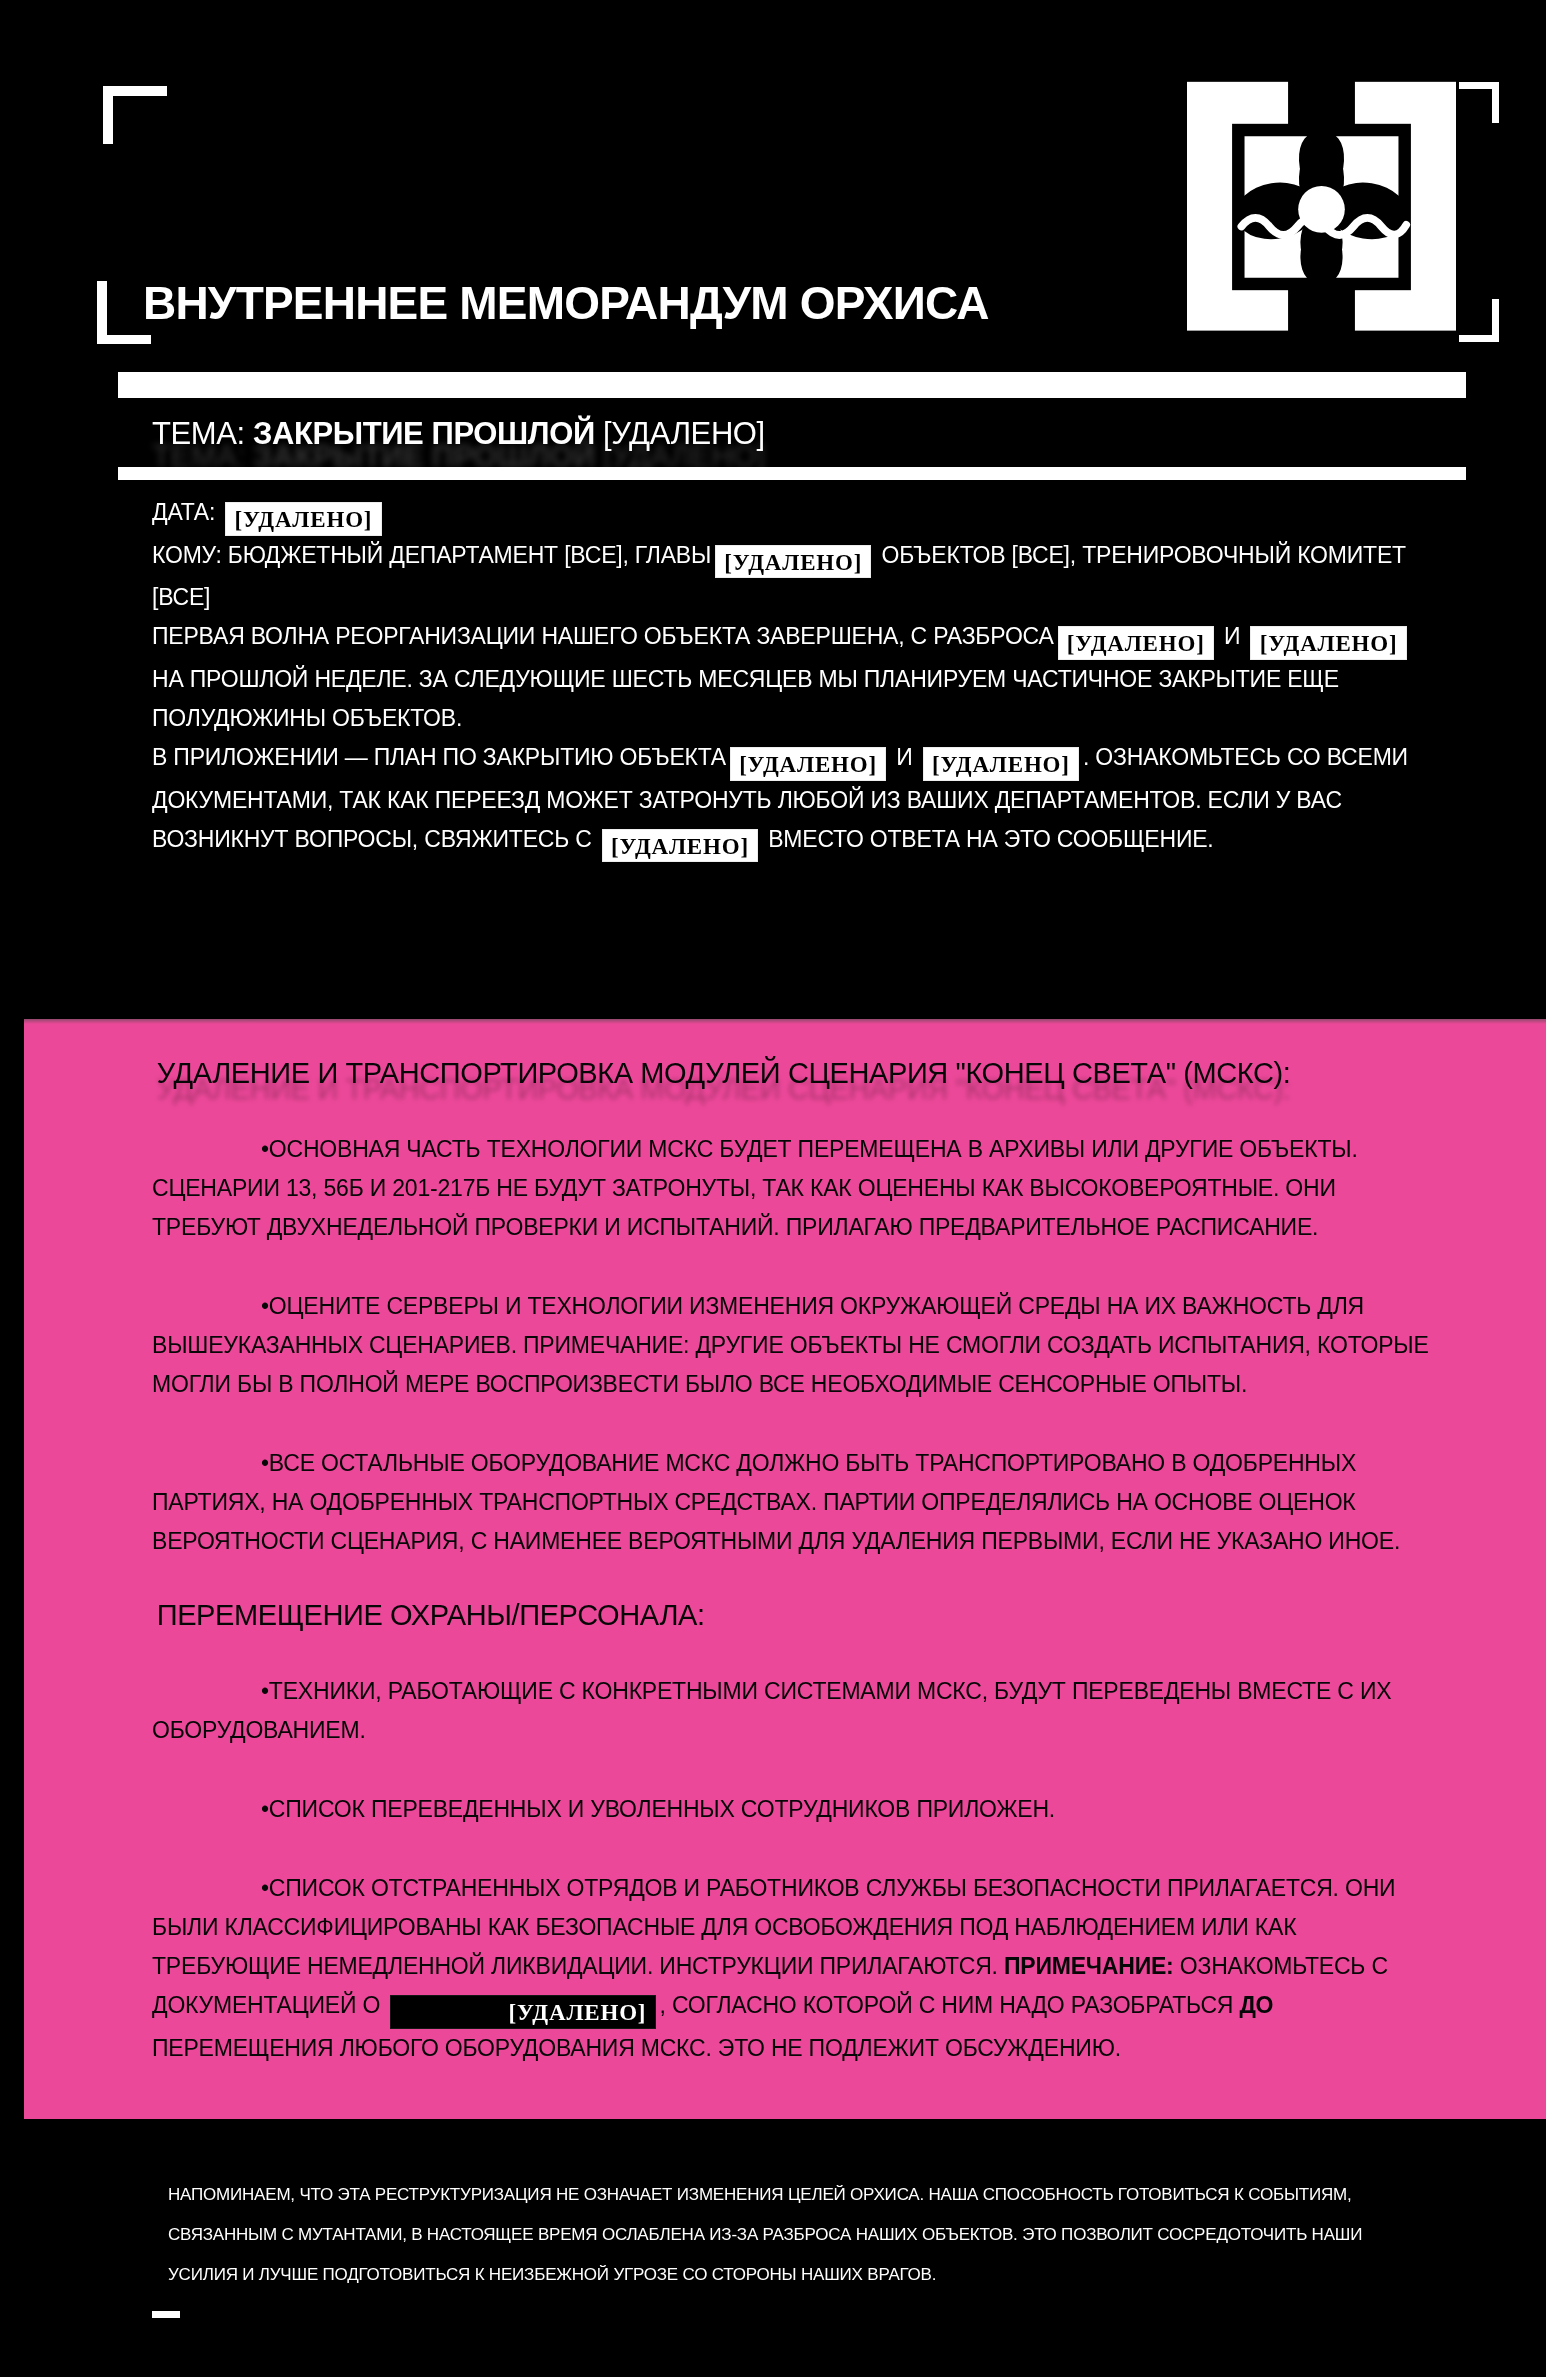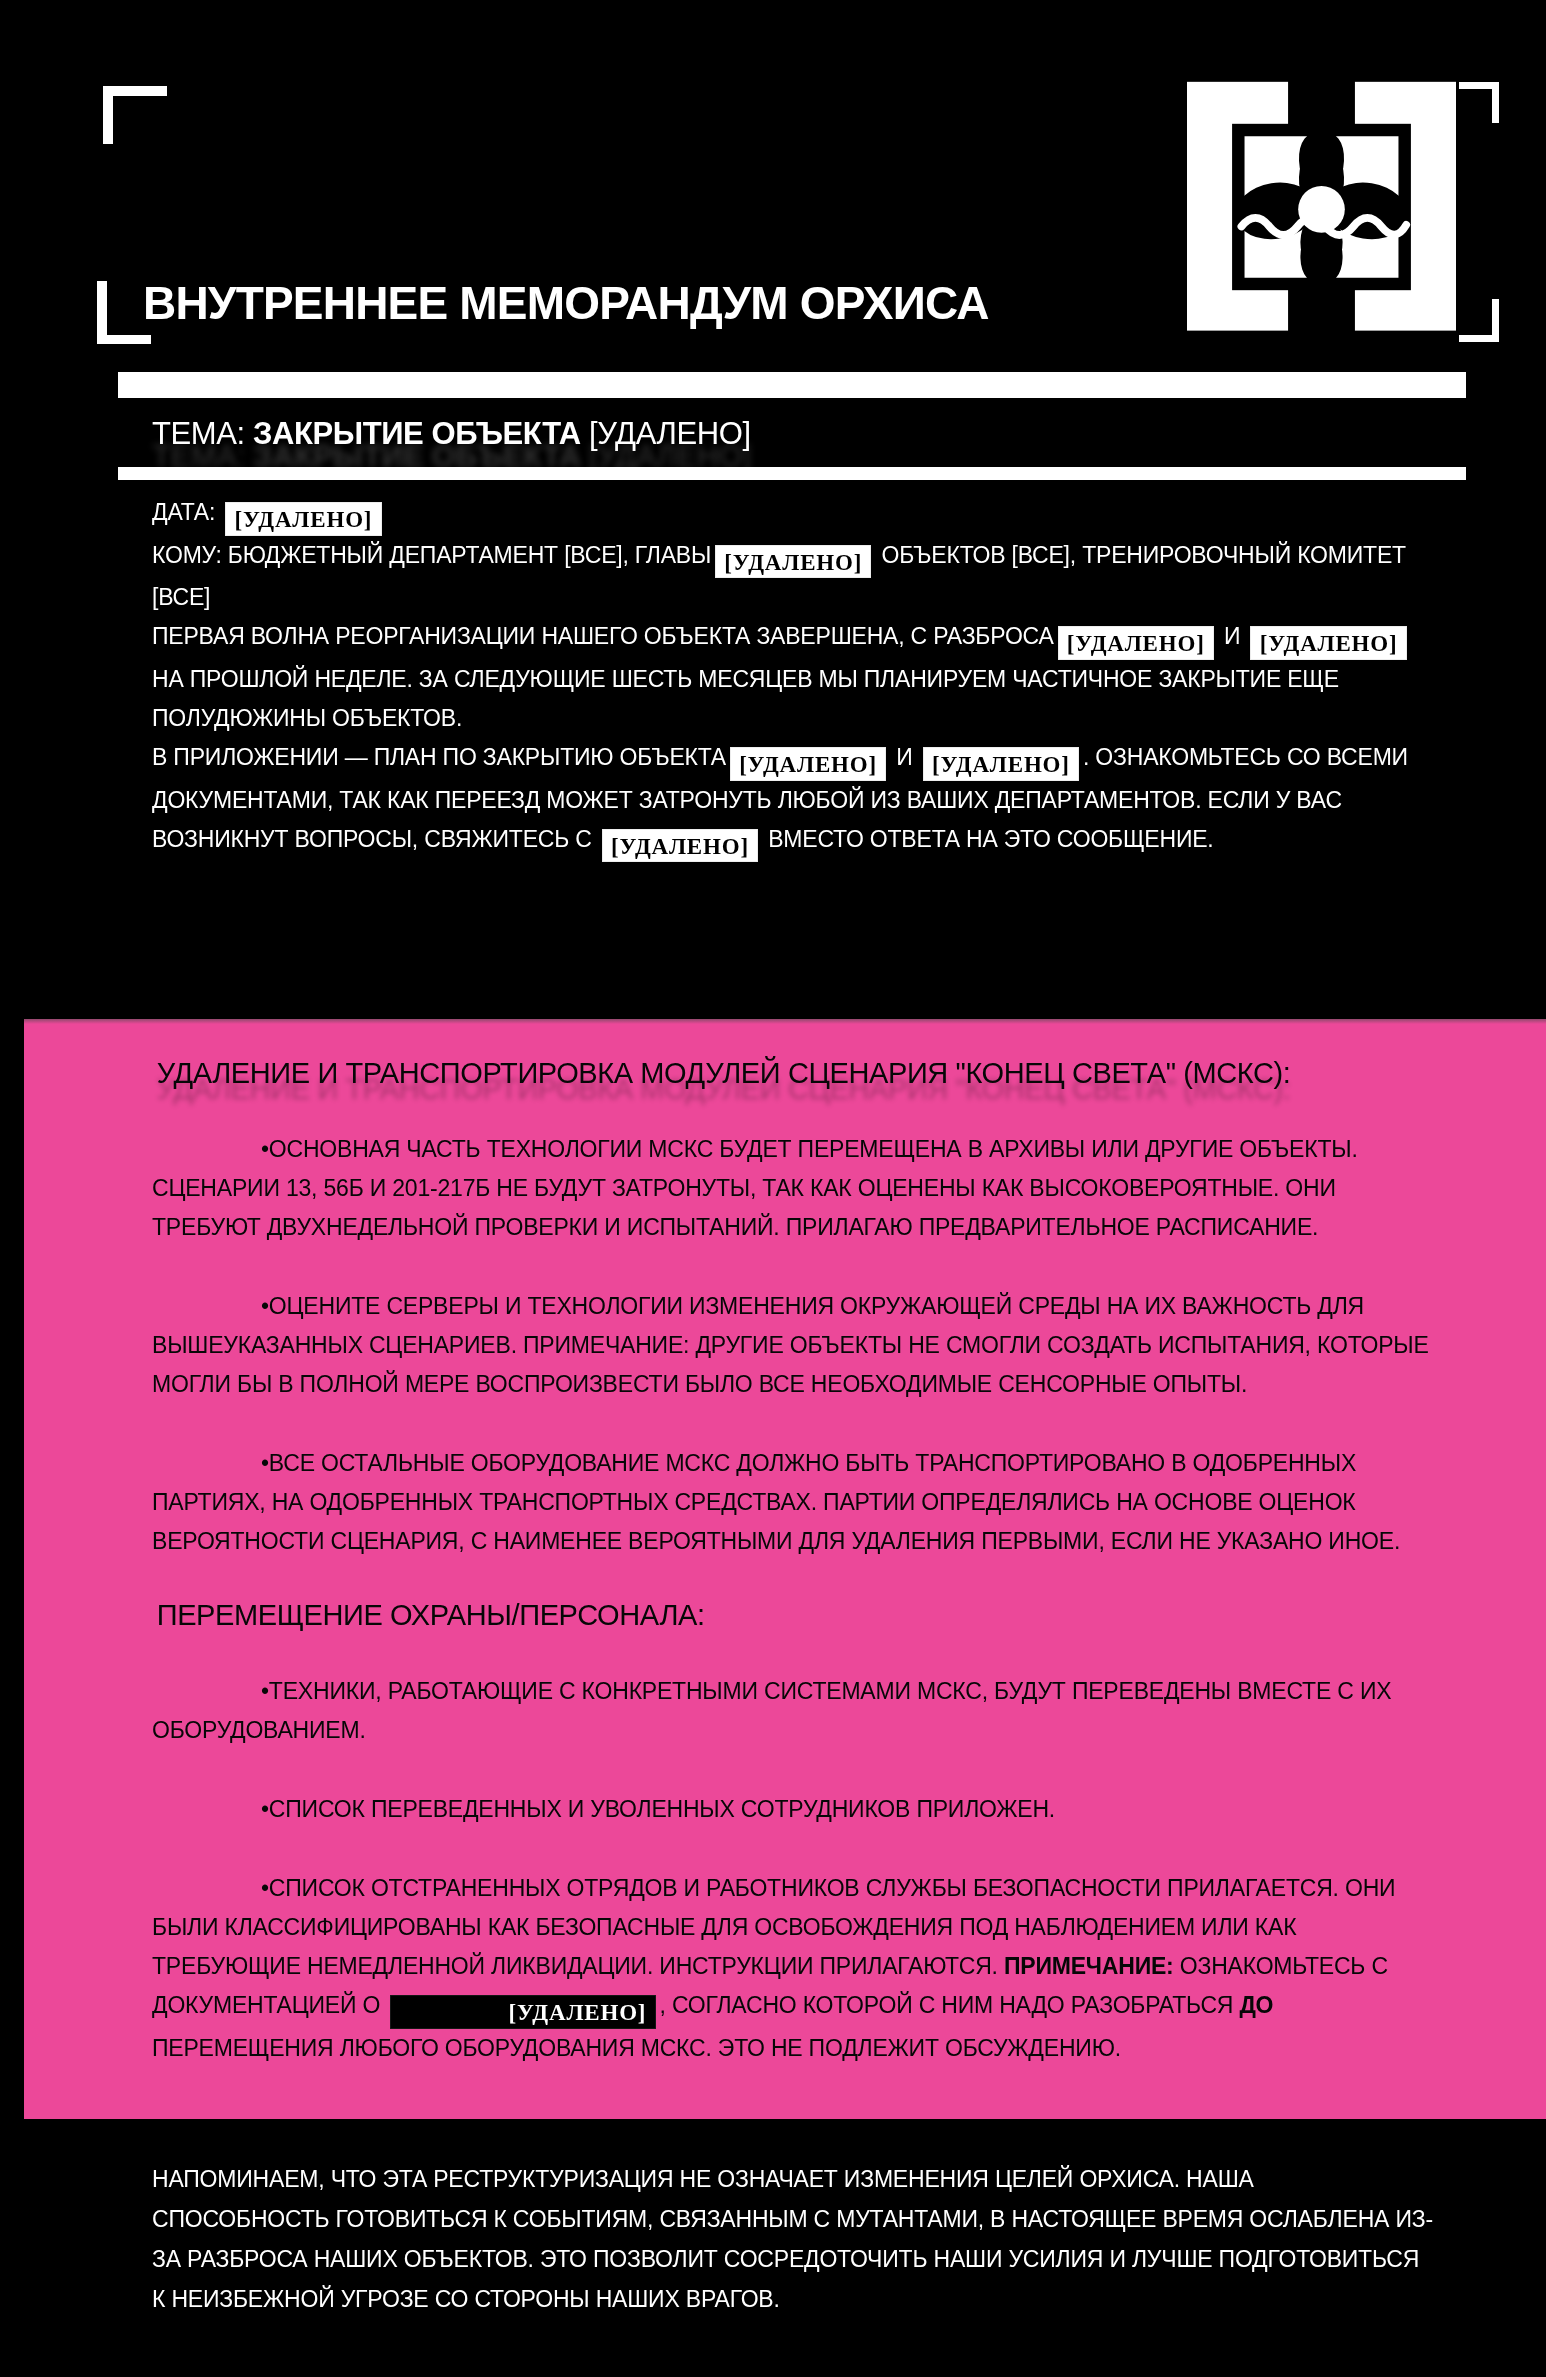--- a/index.html
+++ b/index.html
@@ -55,21 +55,21 @@
   .section-heading--ghost{text-shadow:0 16.3px 5.4px rgba(0,0,0,0.28);}
   .bullet{
     margin:40px 0 0 0;text-indent:109px;
     font-size:23px;line-height:39px;letter-spacing:-0.2px;
   }
   
   .memo-footer{
     position:relative;height:258px;background:#000;color:#fff;
     padding:40px 136px 0 128px;box-sizing:border-box;
   }
-  .memo-footer p{margin:0;font-size:23px;line-height:40px;letter-spacing:-0.2px;}
+  .memo-footer p{margin:16px;font-size:17px;line-height:40px;letter-spacing:-0.2px;}
   .footer-dash{width:28px;height:7px;background:#fff;margin-top:12.4px;}
 </style>
 </head>
 <body>
 
 <div class="page">
 
   <header class="memo-header">
     <div class="bracket bracket--tl"></div>
     <div class="bracket bracket--bl"></div>
@@ -89,21 +89,21 @@
           <ellipse cx="173" cy="218" rx="26" ry="43" transform="rotate(-13 173 218)"></ellipse>
           <ellipse cx="173" cy="218" rx="26" ry="43" transform="rotate(13 173 218)"></ellipse>
         </g>
         <path d="M70 188 Q88 166 106 188 T142 188 T178 188 T214 188 T250 188 T282 186" fill="none" stroke="#ffffff" stroke-width="10" stroke-linecap="round"></path>
         <circle cx="173" cy="166" r="30" fill="#ffffff"></circle>
       </svg>
     </div>
 
     <h1 class="title">ВНУТРЕННЕЕ МЕМОРАНДУМ ОРХИСА</h1>
     <div class="rule rule--thick"></div>
-    <div class="subject"><span class="seg">ТЕМА: </span><span class="seg seg--bold">ЗАКРЫТИЕ ОБЪЕКТА</span><span class="seg"> [УДАЛЕНО]</span></div>
+    <div class="subject"><span class="seg">ТЕМА: </span><span class="seg seg--bold">ЗАКРЫТИЕ ПРОШЛОЙ</span><span class="seg"> [УДАЛЕНО]</span></div>
     <div class="rule rule--thin"></div>
 
     <div class="memo-meta">
       <p><span class="seg">ДАТА: </span><span class="stamp stamp--light">[УДАЛЕНО]</span></p>
       <p><span class="seg">КОМУ: БЮДЖЕТНЫЙ ДЕПАРТАМЕНТ [ВСЕ], ГЛАВЫ</span><span class="stamp stamp--light">[УДАЛЕНО]</span><span class="seg"> ОБЪЕКТОВ [ВСЕ], ТРЕНИРОВОЧНЫЙ КОМИТЕТ [ВСЕ]</span></p>
       <p><span class="seg">ПЕРВАЯ ВОЛНА РЕОРГАНИЗАЦИИ НАШЕГО ОБЪЕКТА ЗАВЕРШЕНА, С РАЗБРОСА</span><span class="stamp stamp--light">[УДАЛЕНО]</span><span class="seg"> И </span><span class="stamp stamp--light">[УДАЛЕНО]</span><span class="seg"> НА ПРОШЛОЙ НЕДЕЛЕ. ЗА СЛЕДУЮЩИЕ ШЕСТЬ МЕСЯЦЕВ МЫ ПЛАНИРУЕМ ЧАСТИЧНОЕ ЗАКРЫТИЕ ЕЩЕ ПОЛУДЮЖИНЫ ОБЪЕКТОВ.</span></p>
       <p><span class="seg">В ПРИЛОЖЕНИИ — ПЛАН ПО ЗАКРЫТИЮ ОБЪЕКТА</span><span class="stamp stamp--light">[УДАЛЕНО]</span><span class="seg"> И </span><span class="stamp stamp--light">[УДАЛЕНО]</span><span class="seg">. ОЗНАКОМЬТЕСЬ СО ВСЕМИ ДОКУМЕНТАМИ, ТАК КАК ПЕРЕЕЗД МОЖЕТ ЗАТРОНУТЬ ЛЮБОЙ ИЗ ВАШИХ ДЕПАРТАМЕНТОВ. ЕСЛИ У ВАС ВОЗНИКНУТ ВОПРОСЫ, СВЯЖИТЕСЬ С </span><span class="stamp stamp--light">[УДАЛЕНО]</span><span class="seg"> ВМЕСТО ОТВЕТА НА ЭТО СООБЩЕНИЕ.</span></p>
     </div>
   </header>
 

